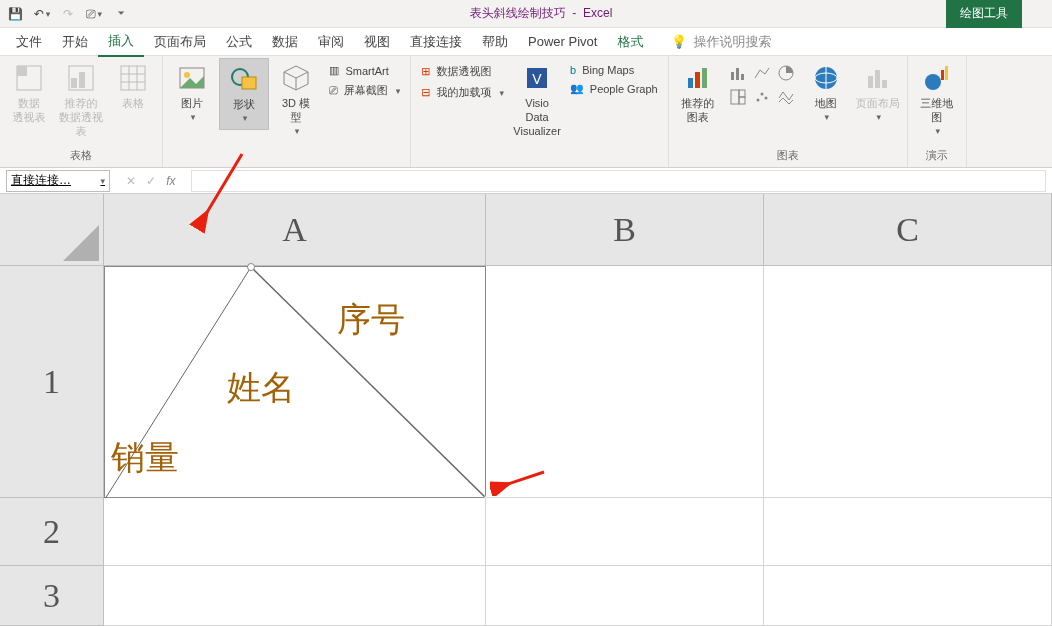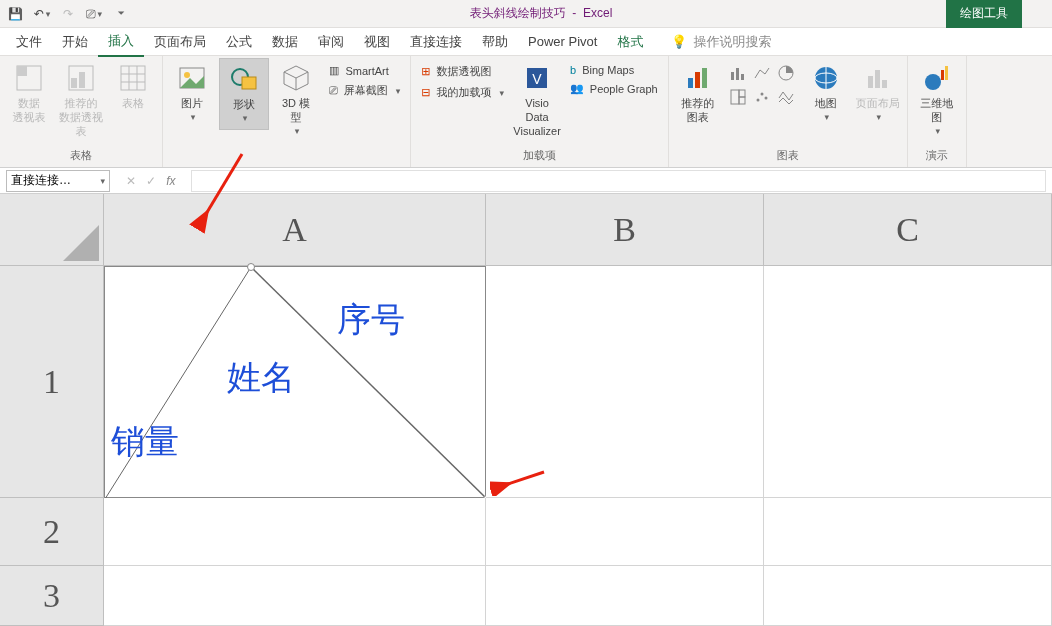--- a/index.html
+++ b/index.html
@@ -30,33 +30,33 @@
   .big-btn.selected { background: #d0d0d0; border: 1px solid #c0c0c0; }
   .big-icon { width: 32px; height: 32px; display: flex; align-items: center; justify-content: center; margin-bottom: 2px; }
   .small-row { display: flex; flex-direction: column; gap: 2px; padding: 4px 2px; }
   .small-btn { display: flex; align-items: center; gap: 6px; padding: 2px 4px; font-size: 11px; color: #444; white-space: nowrap; }
   .chev { font-size: 9px; color: #666; margin-left: 2px; }
   .chart-grid { display: grid; grid-template-columns: repeat(3, 22px); grid-auto-rows: 22px; gap: 2px; padding: 4px 2px; }
   .chart-ico { width: 22px; height: 22px; display: flex; align-items: center; justify-content: center; }
 
   
   .fbar-row { height: 26px; display: flex; align-items: center; border-bottom: 1px solid #d0d0d0; padding: 2px 6px; gap: 6px; }
-  .name-box { width: 104px; height: 22px; border: 1px solid #bcbcbc; background: #fff; display: flex; align-items: center; padding: 0 4px; font-size: 12px; justify-content: space-between; }
+  .name-box { width: 104px; height: 22px; border: 1px solid #bcbcbc; background: #fff; display: flex; align-items: center; padding: 0 4px; font-size: 12px; justify-content: space-between; text-decoration: underline; }
   .fbox-btns { display: flex; align-items: center; gap: 10px; padding: 0 10px; color: #999; }
   .formula-bar { flex: 1; height: 22px; border: 1px solid #e0e0e0; background: #fff; }
 
   
   .grid-wrap { position: relative; }
   .corner { position: absolute; left: 0; top: 0; width: 104px; height: 72px; background: #e6e6e6; border-right: 1px solid #bfbfbf; border-bottom: 1px solid #bfbfbf; }
   .corner::after { content: ""; position: absolute; right: 4px; bottom: 4px; width: 0; height: 0; border-left: 36px solid transparent; border-bottom: 36px solid #b0b0b0; }
   .col-header { position: absolute; top: 0; height: 72px; background: #e6e6e6; border-right: 1px solid #bfbfbf; border-bottom: 1px solid #bfbfbf; display: flex; align-items: center; justify-content: center; font-family: "Times New Roman", serif; font-size: 34px; color: #555; }
   .row-header { position: absolute; left: 0; width: 104px; background: #e6e6e6; border-right: 1px solid #bfbfbf; border-bottom: 1px solid #bfbfbf; display: flex; align-items: center; justify-content: center; font-family: "Times New Roman", serif; font-size: 34px; color: #555; }
   .cell { position: absolute; border-right: 1px solid #d4d4d4; border-bottom: 1px solid #d4d4d4; background: #fff; }
   .cell.a1 { border: 1px solid #888; }
-  .diag-text { position: absolute; font-family: "SimSun", serif; font-size: 34px; color: #1d4ed8; }
+  .diag-text { position: absolute; font-family: "SimSun", serif; font-size: 34px; color: #a16207; }
   .arrow-red { position: absolute; }
   .handle { position: absolute; width: 8px; height: 8px; border: 1px solid #888; background: #fff; border-radius: 4px; }
 </style>
 </head>
 <body>
 
 <div class="title-bar">
   <div class="qat">
     <div class="qat-btn">
         <span>💾</span>
@@ -218,21 +218,20 @@
         <div class="small-btn">
             <span style="color:#00809d">b</span>
             <span>Bing Maps</span>
           </div>
         <div class="small-btn">
             <span style="color:#107c10">👥</span>
             <span>People Graph</span>
           </div>
       </div>
     </div>
-    <div class="group-label">加载项</div>
   </div>
 
   <div class="group">
     <div class="group-items">
       <div class="big-btn">
         <div class="big-icon">
             <svg width="28" height="28">
               <rect x="4" y="14" width="5" height="10" fill="#2b7bbd"></rect>
               <rect x="11" y="8" width="5" height="16" fill="#d83b01"></rect>
               <rect x="18" y="4" width="5" height="20" fill="#6fa96f"></rect>
@@ -351,22 +350,22 @@
   <div class="row-header" style="top:372px;height:60px">3</div>
 
   <div class="cell a1" style="left:104px;top:72px;width:382px;height:232px">
     <svg width="382" height="232" style="position:absolute;left:0;top:0">
       <line x1="146" y1="0" x2="382" y2="232" stroke="#666" stroke-width="1.5"></line>
       <line x1="146" y1="0" x2="0" y2="232" stroke="#666" stroke-width="1"></line>
     </svg>
     <div class="handle" style="left:142px;top:-4px"></div>
     <div class="handle" style="left:378px;top:228px"></div>
     <div class="diag-text" style="left:232px;top:30px">序号</div>
-    <div class="diag-text" style="left:122px;top:88px">姓名</div>
-    <div class="diag-text" style="left:6px;top:152px">销量</div>
+    <div class="diag-text" style="left:122px;top:98px">姓名</div>
+    <div class="diag-text" style="left:6px;top:168px">销量</div>
   </div>
   <div class="cell" style="left:486px;top:72px;width:278px;height:232px"></div>
   <div class="cell" style="left:764px;top:72px;width:288px;height:232px"></div>
 
   <div class="cell" style="left:104px;top:304px;width:382px;height:68px"></div>
   <div class="cell" style="left:486px;top:304px;width:278px;height:68px"></div>
   <div class="cell" style="left:764px;top:304px;width:288px;height:68px"></div>
 
   <div class="cell" style="left:104px;top:372px;width:382px;height:60px"></div>
   <div class="cell" style="left:486px;top:372px;width:278px;height:60px"></div>

